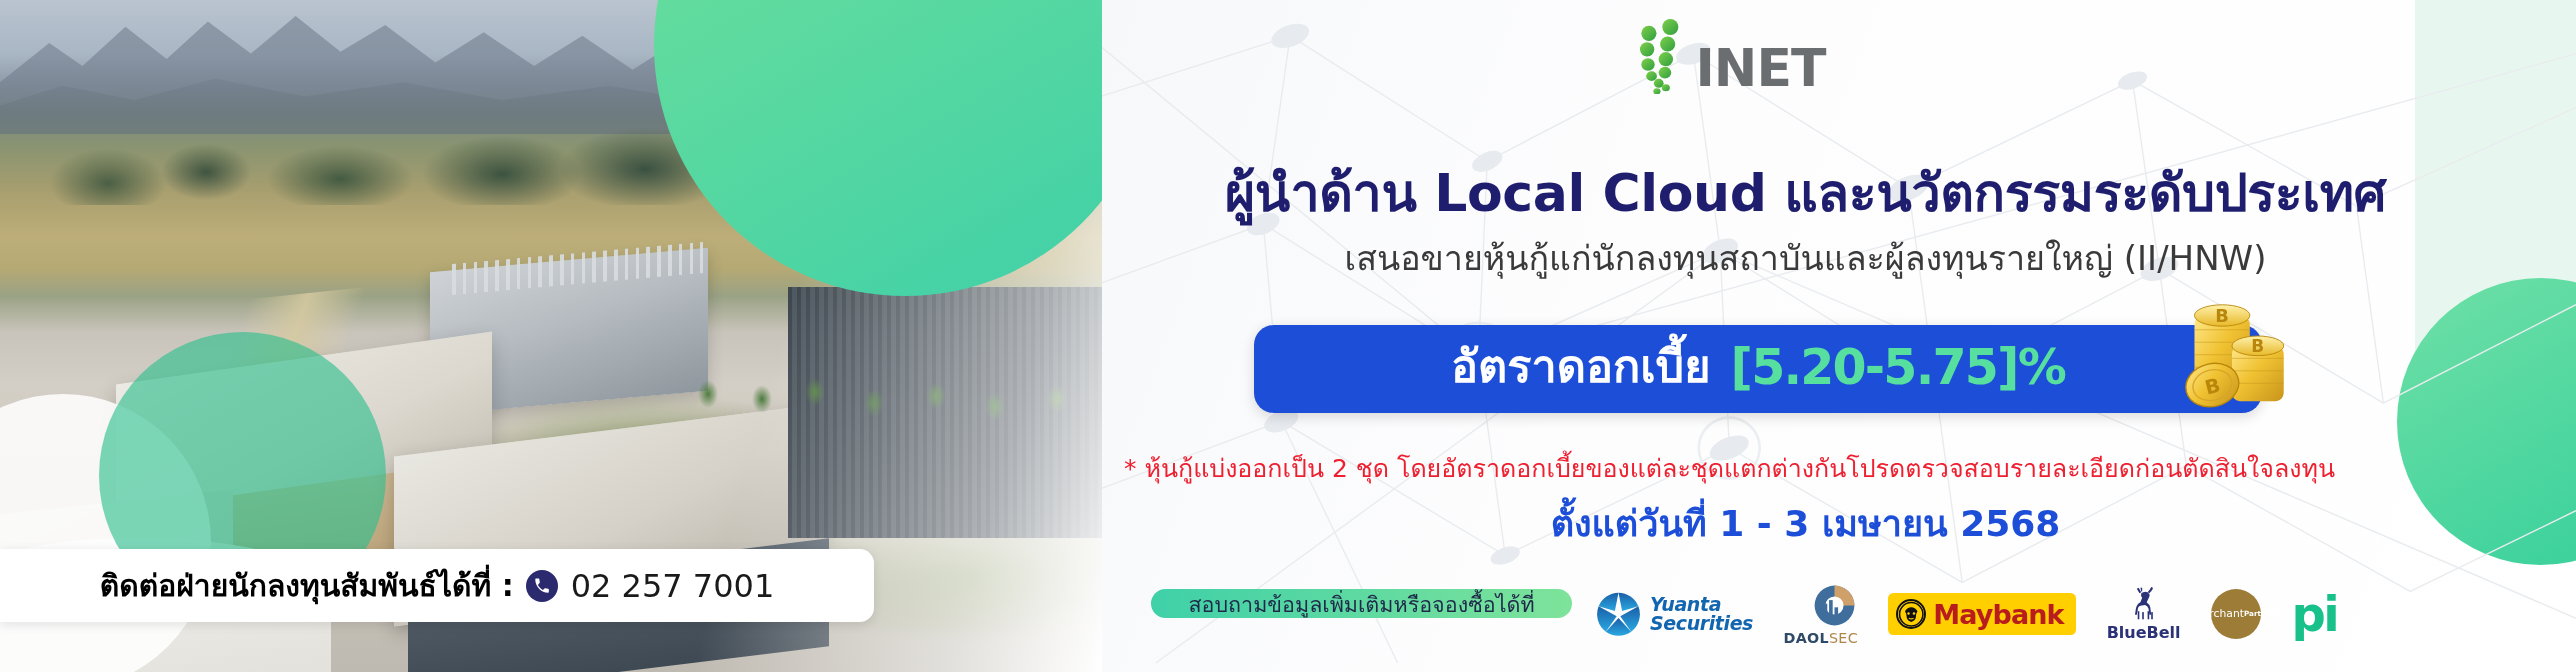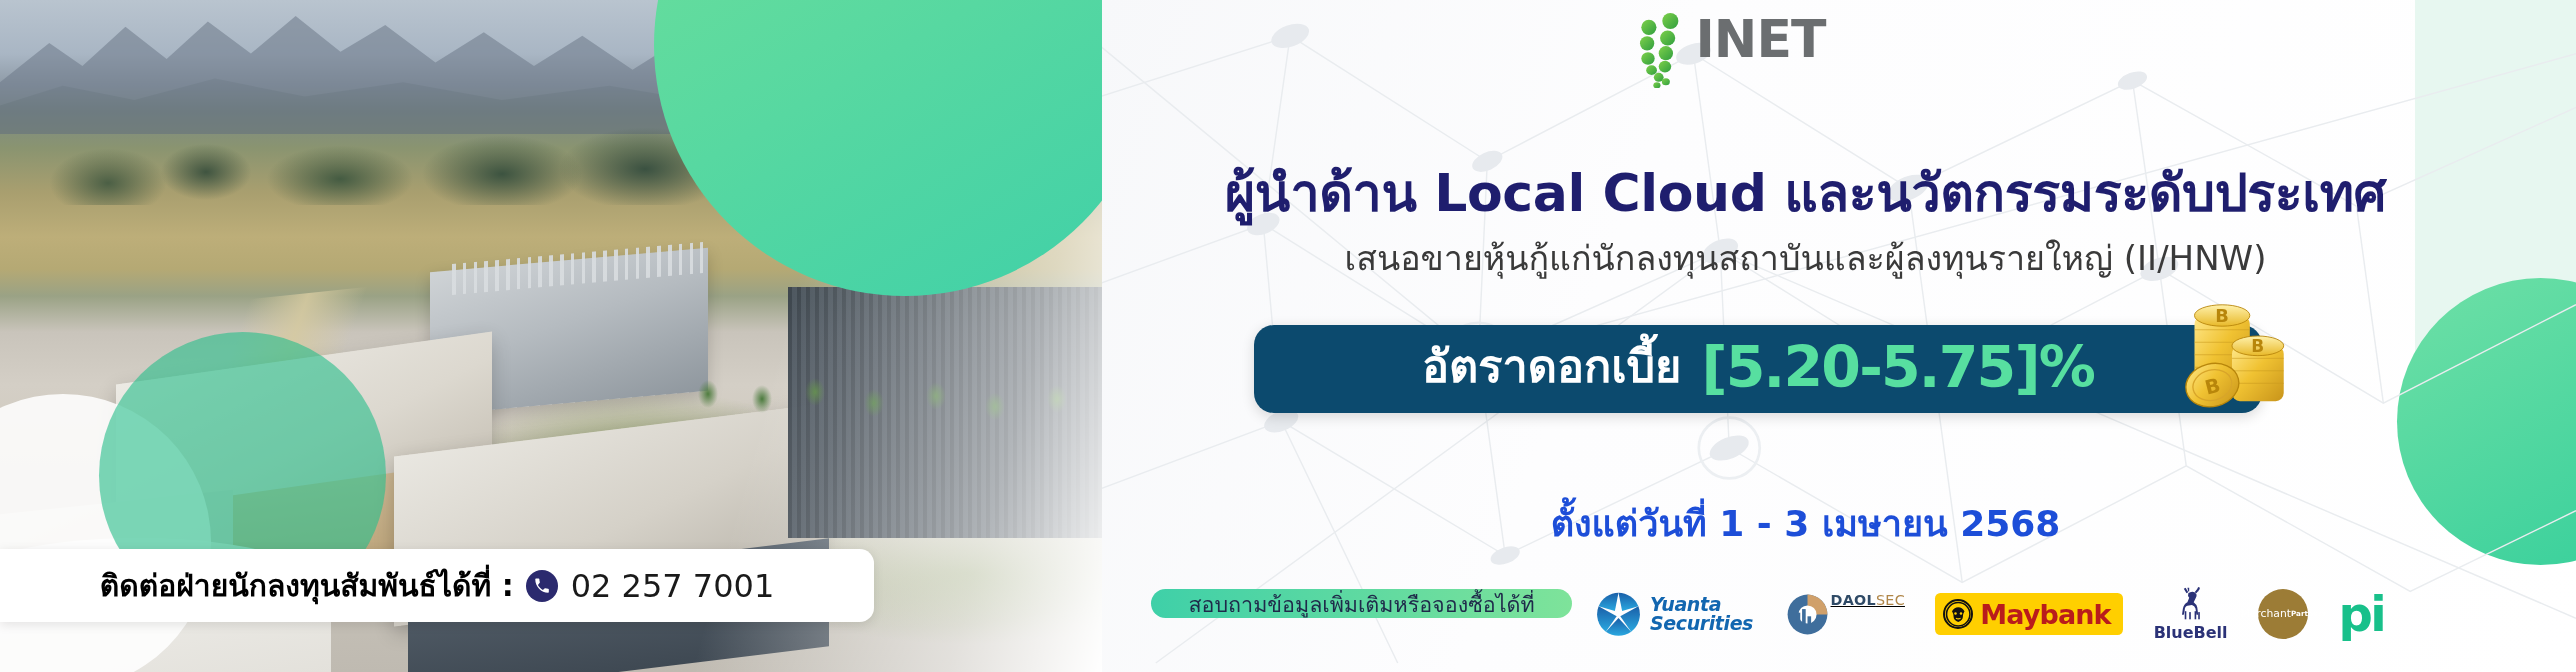--- a/index.html
+++ b/index.html
@@ -174,21 +174,21 @@
   .circle-green-right {
     position:absolute; right:-108px; top:278px;
     width:287px; height:287px; border-radius:50%;
     background:linear-gradient(150deg,#6fe0a6 0%,#35cf9b 100%);
   }
 
   
   .logo {
     position:absolute; left:1631px; top:12.5px;
     width:269px; height:81px;
-    display:flex; align-items:flex-start; gap:5.4px;
+    display:flex; align-items:flex-end; gap:5.4px;
   }
   .logo-dots { width:59px; height:75px; position:relative; }
   .logo-text {
     font-family:"DejaVu Sans","Liberation Sans",sans-serif;
     font-size:52px; font-weight:bold; letter-spacing:-0.9px;
     color:#6b6e70; line-height:1;
   }
 
   
   .headline {
@@ -201,32 +201,32 @@
     position:absolute; left:1165px; top:231px; width:1281px;
     text-align:center;
     font-size:34px; font-weight:normal; color:#3a3a3a;
     white-space:nowrap;
   }
 
   
   .rate-box {
     position:absolute; left:1254px; top:325px;
     width:1008px; height:88px;
-    background:#0c4a6e;
+    background:#1d4ed8;
     border-radius:20px;
     display:flex; align-items:center; justify-content:center;
     gap:20px;
     box-shadow:0 3.6px 12.5px rgba(0,0,0,.14);
   }
   .rate-label {
     font-size:45px; font-weight:bold; color:#ffffff; line-height:1;
     padding-bottom:5.4px;
   }
   .rate-value {
-    font-size:57px; font-weight:bold; color:#57dfa0; line-height:1;
+    font-size:49px; font-weight:bold; color:#57dfa0; line-height:1;
     letter-spacing:-1.8px; padding-bottom:3.6px;
   }
   .coins { position:absolute; left:2173px; top:303px; width:134px; height:116px; }
 
   
   .note {
     position:absolute; left:1124px; top:448px; width:1434px;
     font-size:25px; color:#ee2030; white-space:nowrap;
   }
   
@@ -254,21 +254,21 @@
   }
   .broker { display:flex; align-items:center; }
 
   
   .yuanta-mark { width:47px; height:47px; position:relative; }
   .yuanta-text {
     margin-left:8px; font-style:italic; font-weight:bold;
     color:#1266b0; line-height:.98; font-size:19px; letter-spacing:-0.4px;
   }
   
-  .daol { display:flex; flex-direction:row; align-items:flex-start;text-decoration:underline; }
+  .daol { display:flex; flex-direction:column; align-items:flex-end; }
   .daol-mark { width:47px; height:47px; position:relative; }
   .daol-text { font-size:14.3px; font-weight:bold; color:#2f4a66; margin-top:1.8px; letter-spacing:0.3px; }
   .daol-text .sec { color:#b08648; font-weight:normal; }
   
   .maybank {
     background:#ffcf00; border-radius:5.4px;
     padding:5.4px 12.5px 5.4px 7.2px; display:flex; align-items:center; gap:7.2px;
   }
   .mb-tiger { width:30.5px; height:30.5px; border-radius:50%; border:2.7px solid #111; position:relative; }
   .mb-text { font-size:27px; font-weight:bold; color:#b91c1c; letter-spacing:-0.9px; }
@@ -435,20 +435,21 @@
         <line x1="66" y1="62" x2="124" y2="62"></line>
           <line x1="66" y1="76" x2="124" y2="76"></line>
         <line x1="66" y1="90" x2="124" y2="90"></line>
       </g>
       <ellipse cx="44" cy="92" rx="30" ry="24" fill="url(#gold)" stroke="#b8860b" stroke-width="1.5" transform="rotate(-14 44 92)"></ellipse>
       <ellipse cx="44" cy="92" rx="22" ry="17" fill="none" stroke="#d8a52a" stroke-width="1.5" transform="rotate(-14 44 92)"></ellipse>
       <text x="44" y="101" font-size="22" font-weight="bold" fill="#b8860b" text-anchor="middle" font-family="DejaVu Sans, sans-serif" transform="rotate(-14 44 92)">B</text>
     </g>
   </svg>
 
+  <div class="note">* หุ้นกู้แบ่งออกเป็น 2 ชุด โดยอัตราดอกเบี้ยของแต่ละชุดแตกต่างกันโปรดตรวจสอบรายละเอียดก่อนตัดสินใจลงทุน</div>
   <div class="date-line">ตั้งแต่วันที่ 1 - 3 เมษายน 2568</div>
 
   <button class="cta-btn">สอบถามข้อมูลเพิ่มเติมหรือจองซื้อได้ที่</button>
 
   <div class="broker-row">
 
     <div class="broker">
       <svg class="yuanta-mark" viewBox="0 0 52 52">
         <defs>
             <linearGradient id="yg" x1="0" y1="0" x2="0" y2="1">

